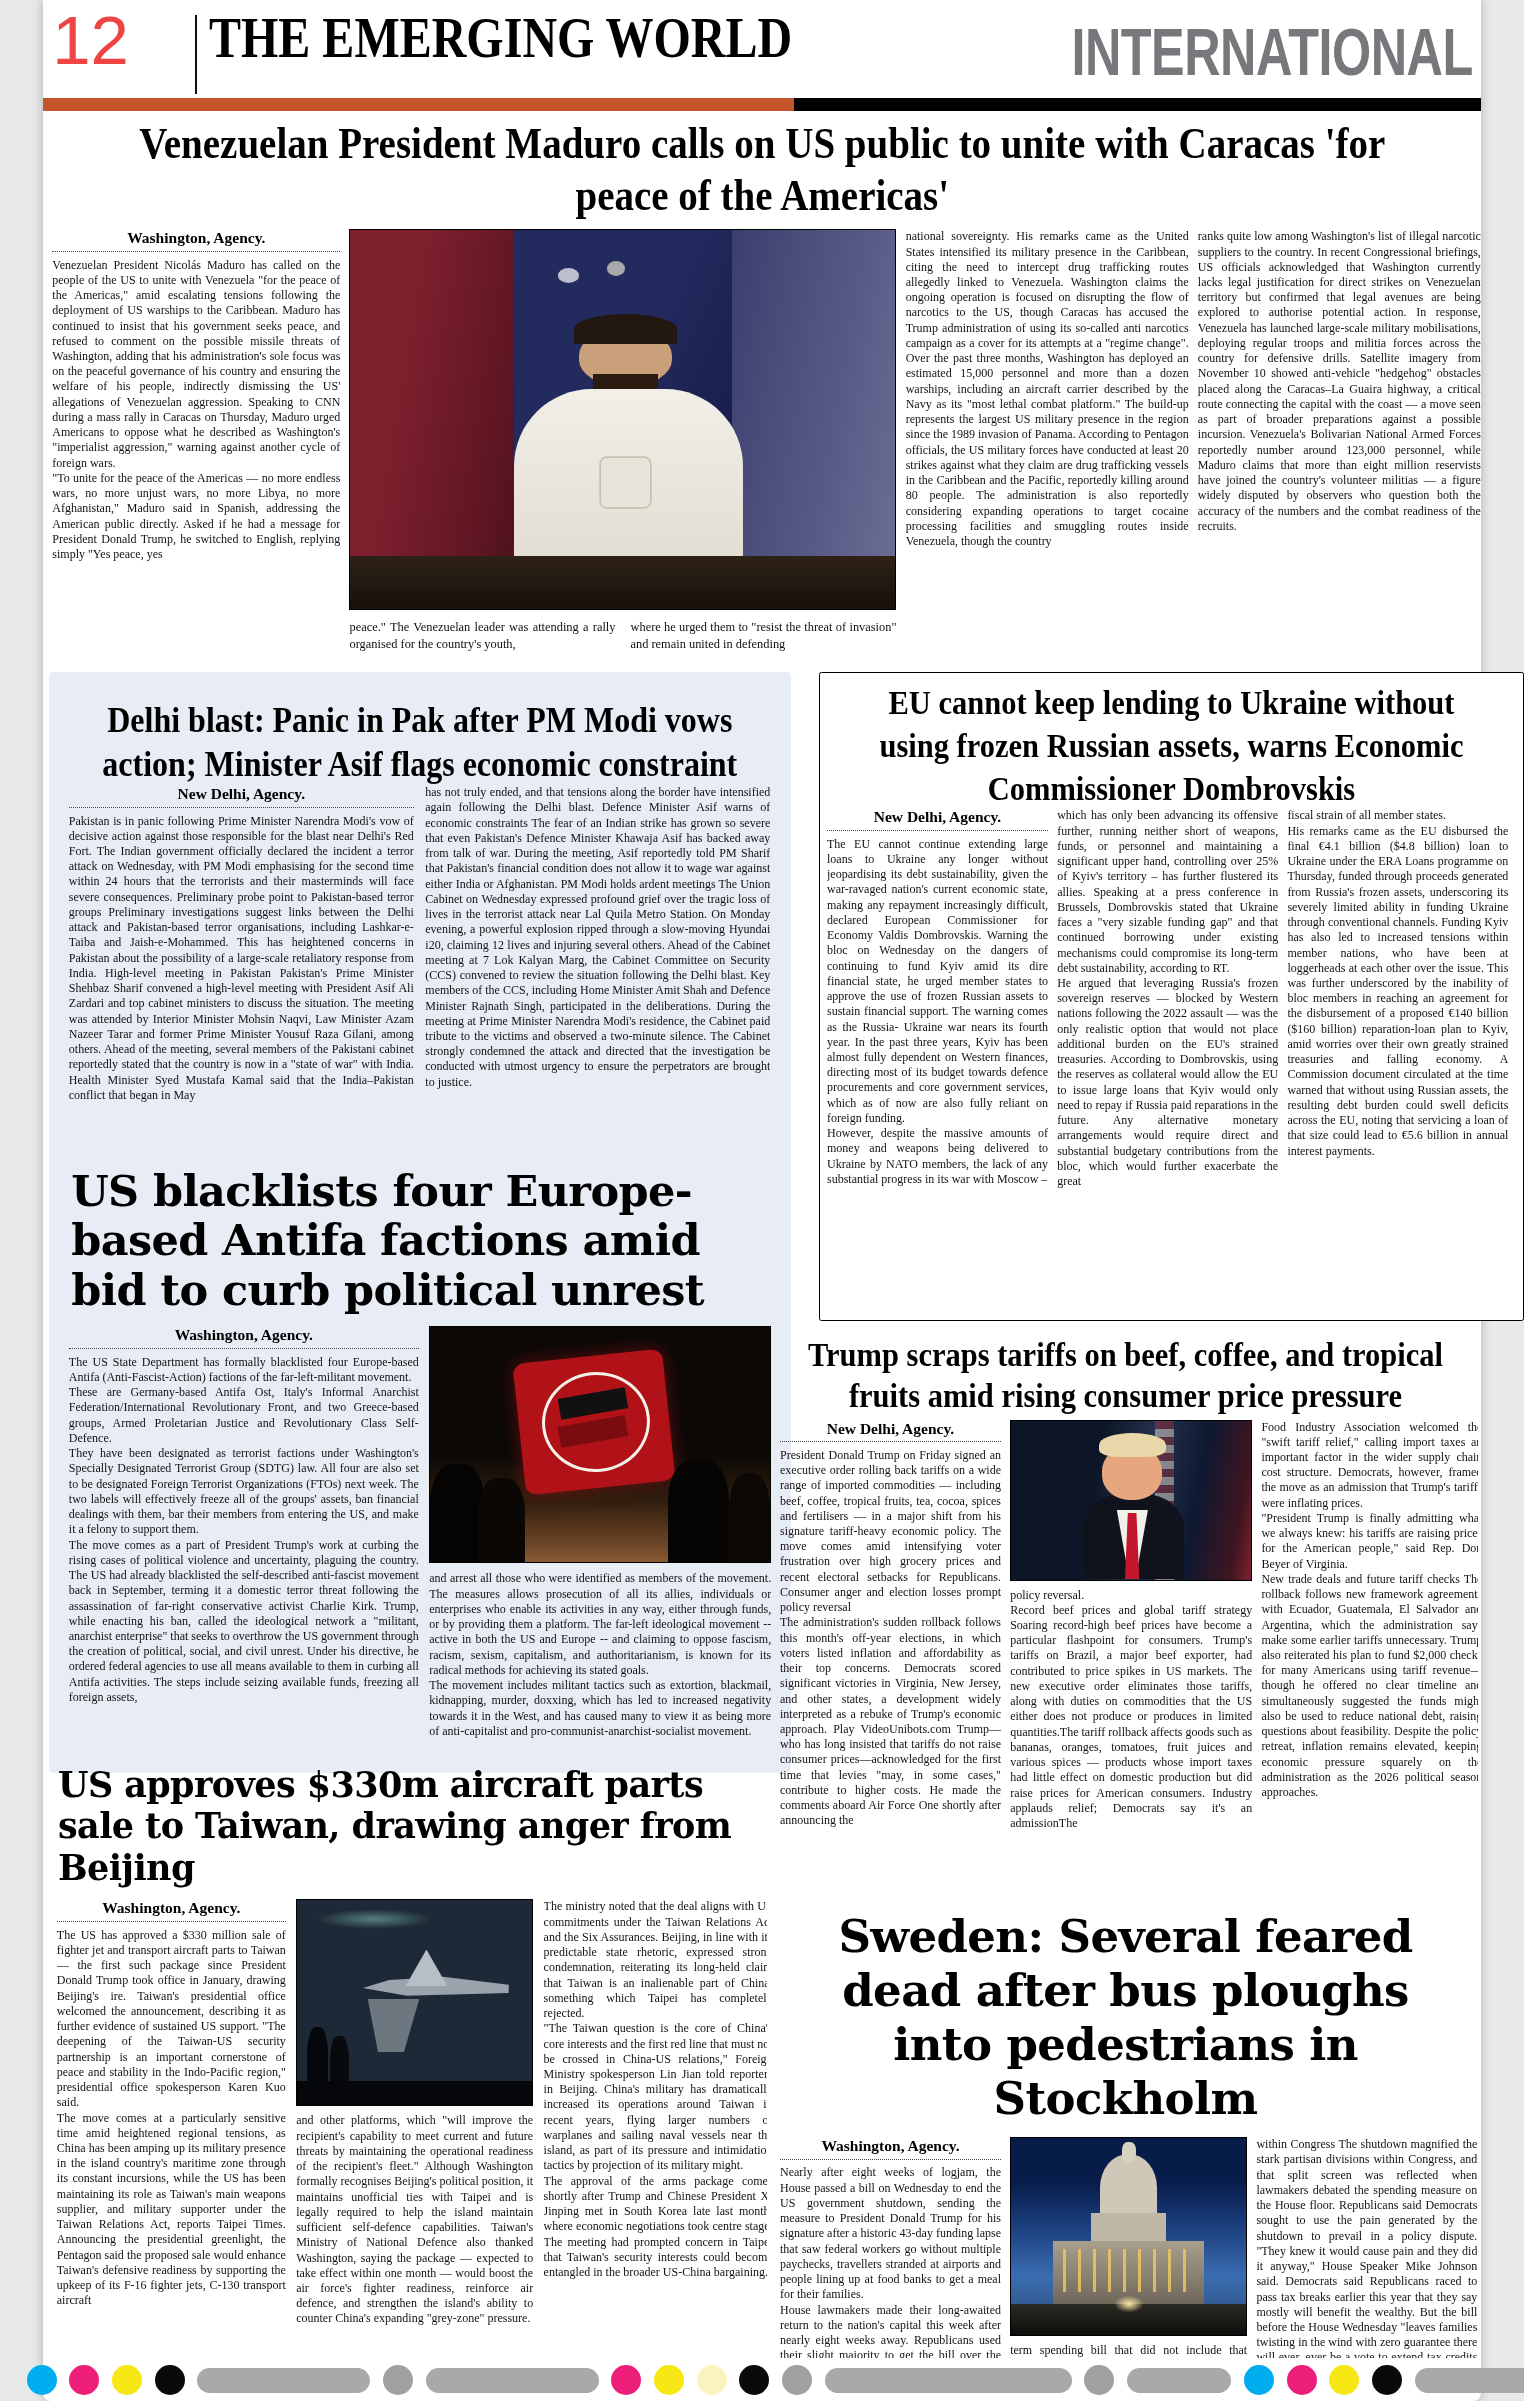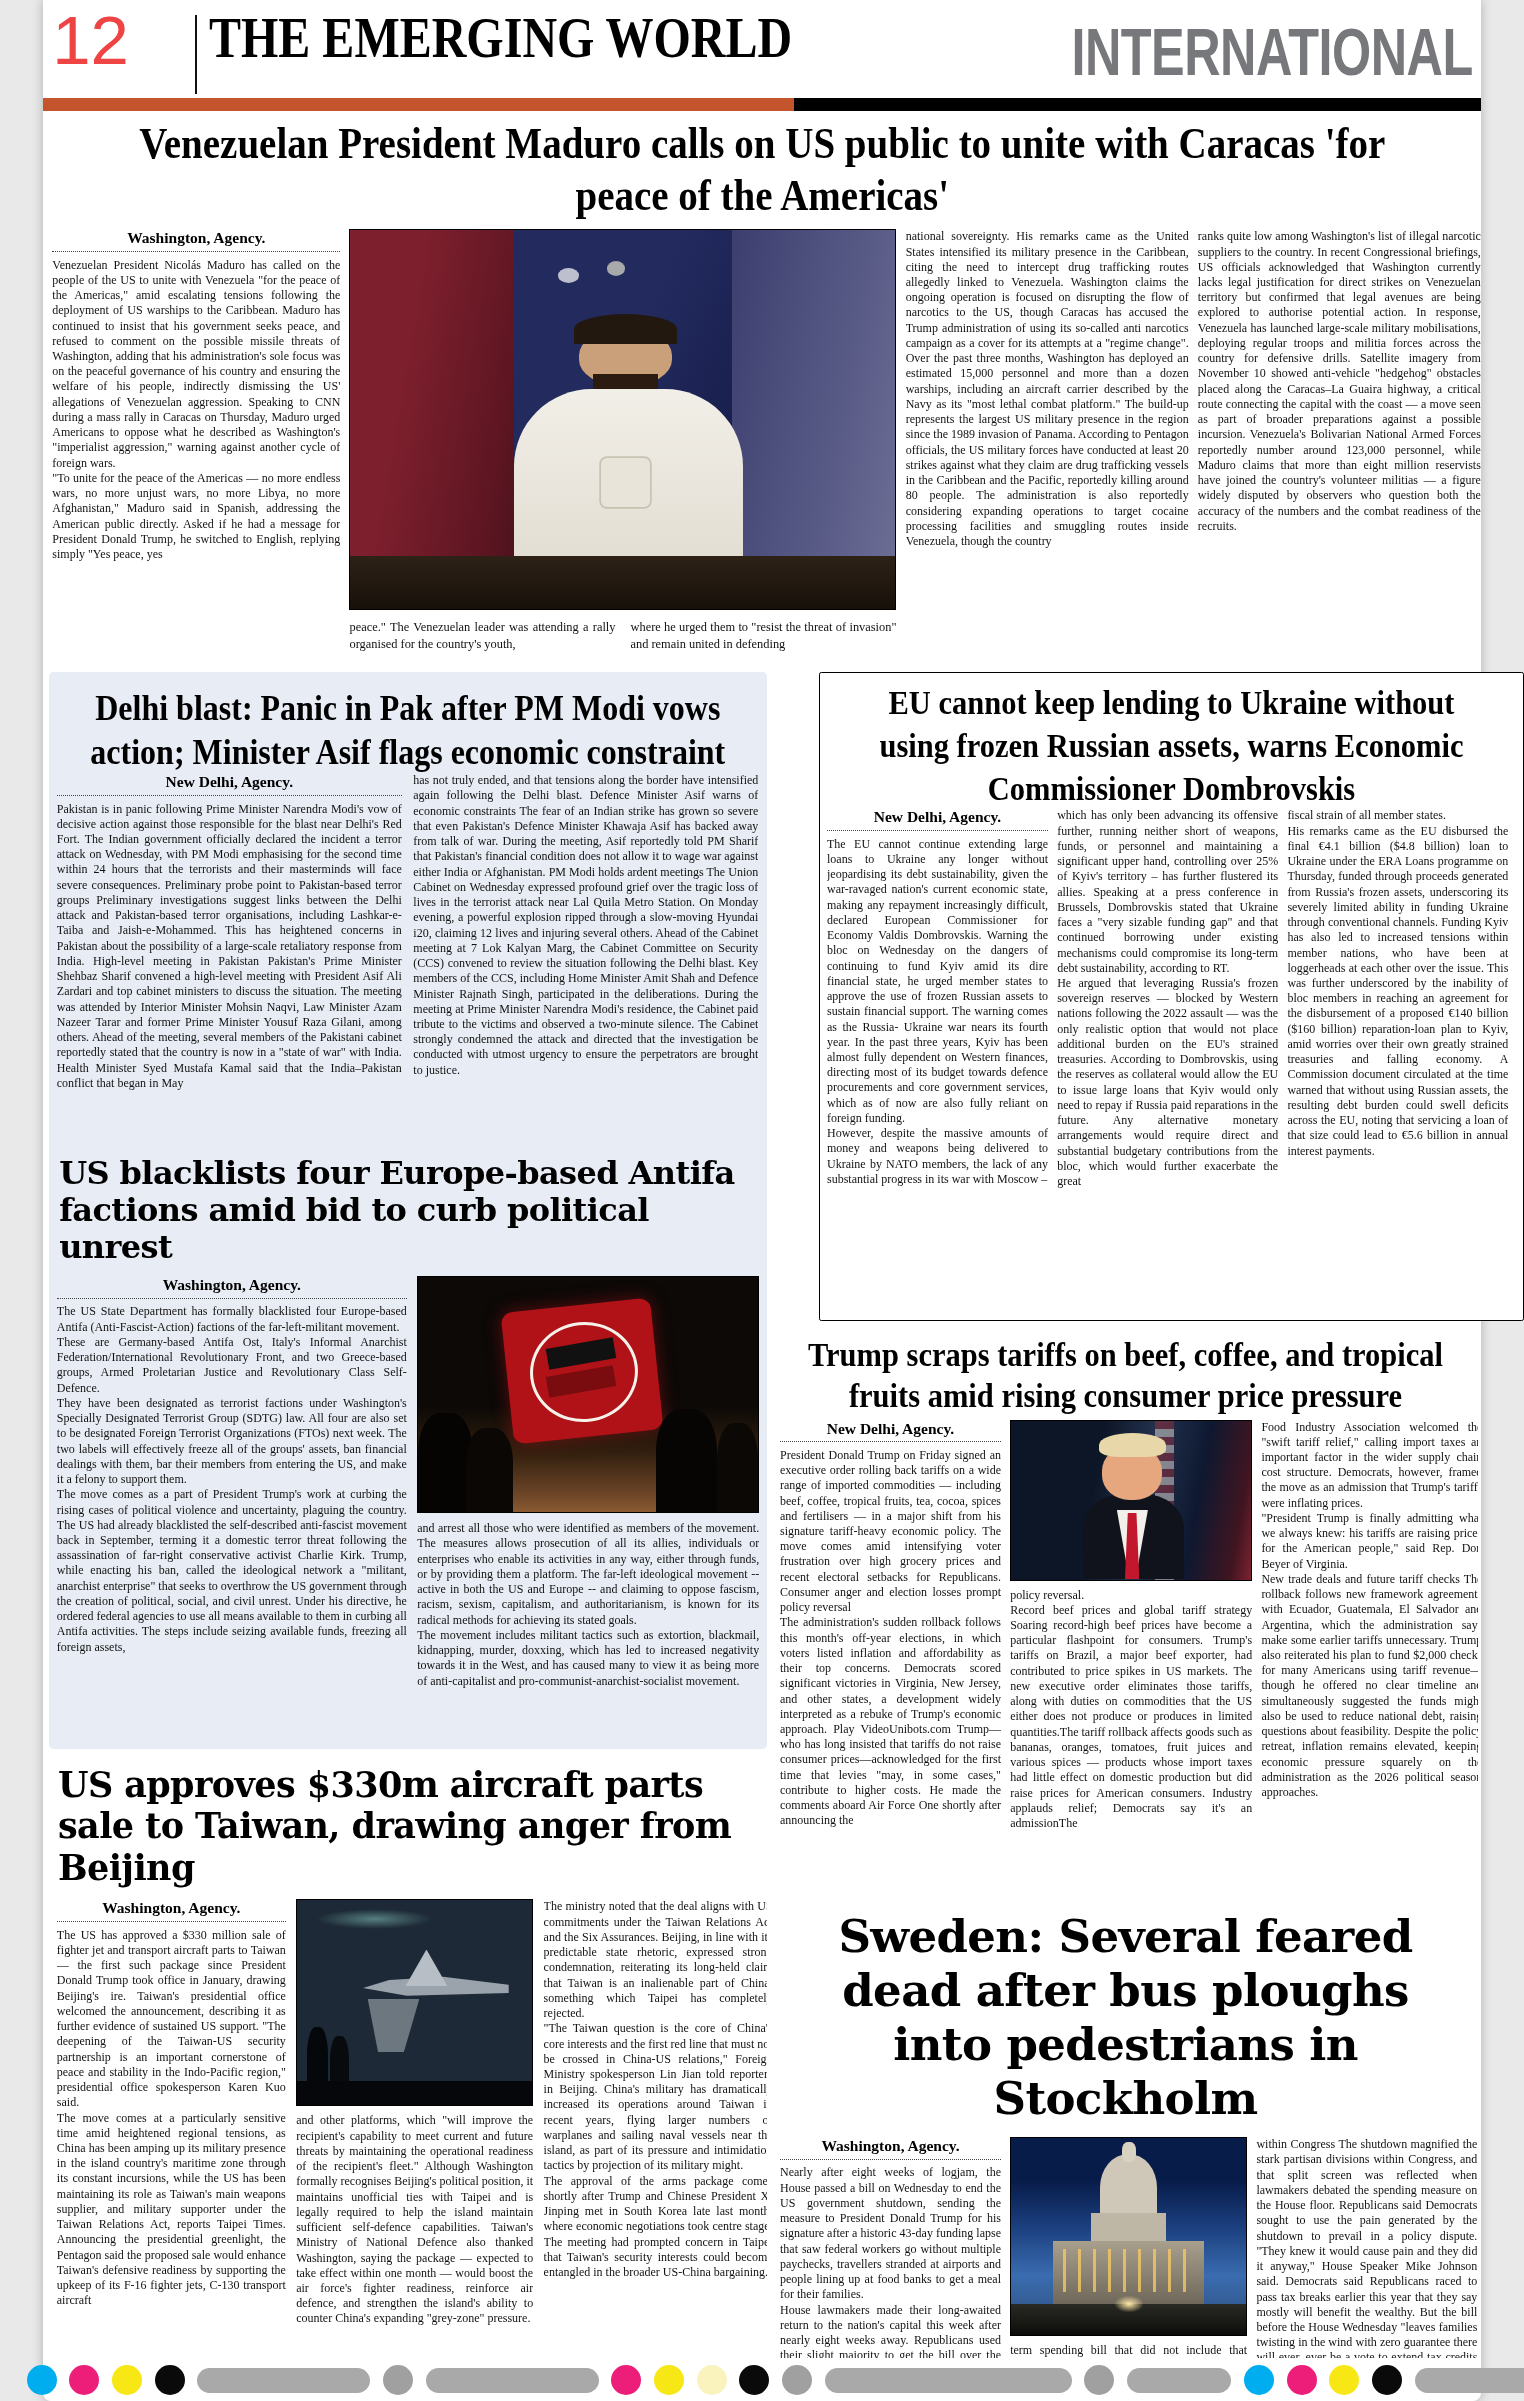--- a/index.html
+++ b/index.html
@@ -38,25 +38,25 @@
   .venz .hl{font-size:39px;line-height:1.2;padding:2.3px 40px 10.4px;}
   .venz-body{display:flex;gap:9.2px;padding:8px 3.5px 0;}
   .venz-c1{width:288px;flex:none;}
   .venz-mid{width:547px;flex:none;}
   .venz-c3,.venz-c4{width:283px;flex:none;}
   .venz-photo{height:379px;background:#1c2150;}
   .venz-cap{display:flex;gap:15px;margin-top:9.2px;}
   .venz-cap .cap{width:50%;}
   
   .bluecard{position:absolute;left:5.8px;top:672px;width:718px;height:1077px;background:#e8ecf4;
-          border-radius:4.6px;padding:0;overflow:hidden;}
+          border-radius:4.6px;padding:12px;overflow:hidden;}
   .delhi-hl{font-size:32px;line-height:1.22;padding:12.7px 23px 3.5px;}
   .delhi-body{display:flex;gap:11.5px;padding:7px 8px 0;}
   .delhi-body .col{width:345px;flex:none;}
-  .antifa-hl{font-size:32px;line-height:1.16;padding:17.3px 10.4px 8px;text-align:left;letter-spacing:-0.6px;}
+  .antifa-hl{font-size:43px;line-height:1.16;padding:17.3px 10.4px 8px;text-align:left;letter-spacing:-0.6px;}
   .antifa-body{display:flex;gap:10.4px;padding:2.3px 8px 0;}
   .antifa-c1{width:350px;flex:none;}
   .antifa-c2{width:342px;flex:none;}
   .antifa-photo{height:235px;background:#17100c;margin-bottom:8px;}
   
   .eucard{position:absolute;left:730px;top:672px;width:705px;height:649px;background:#fff;
           border:1.7px solid #000;border-radius:2.3px;box-sizing:border-box;overflow:hidden;margin-left:46px;}
   .eu-hl{font-size:30.5px;line-height:1.24;padding:9.2px 32px 5.8px;}
   .eu-body{display:flex;gap:9.2px;padding:7px 7px 0;}
   .eu-body .col{width:221px;flex:none;}

